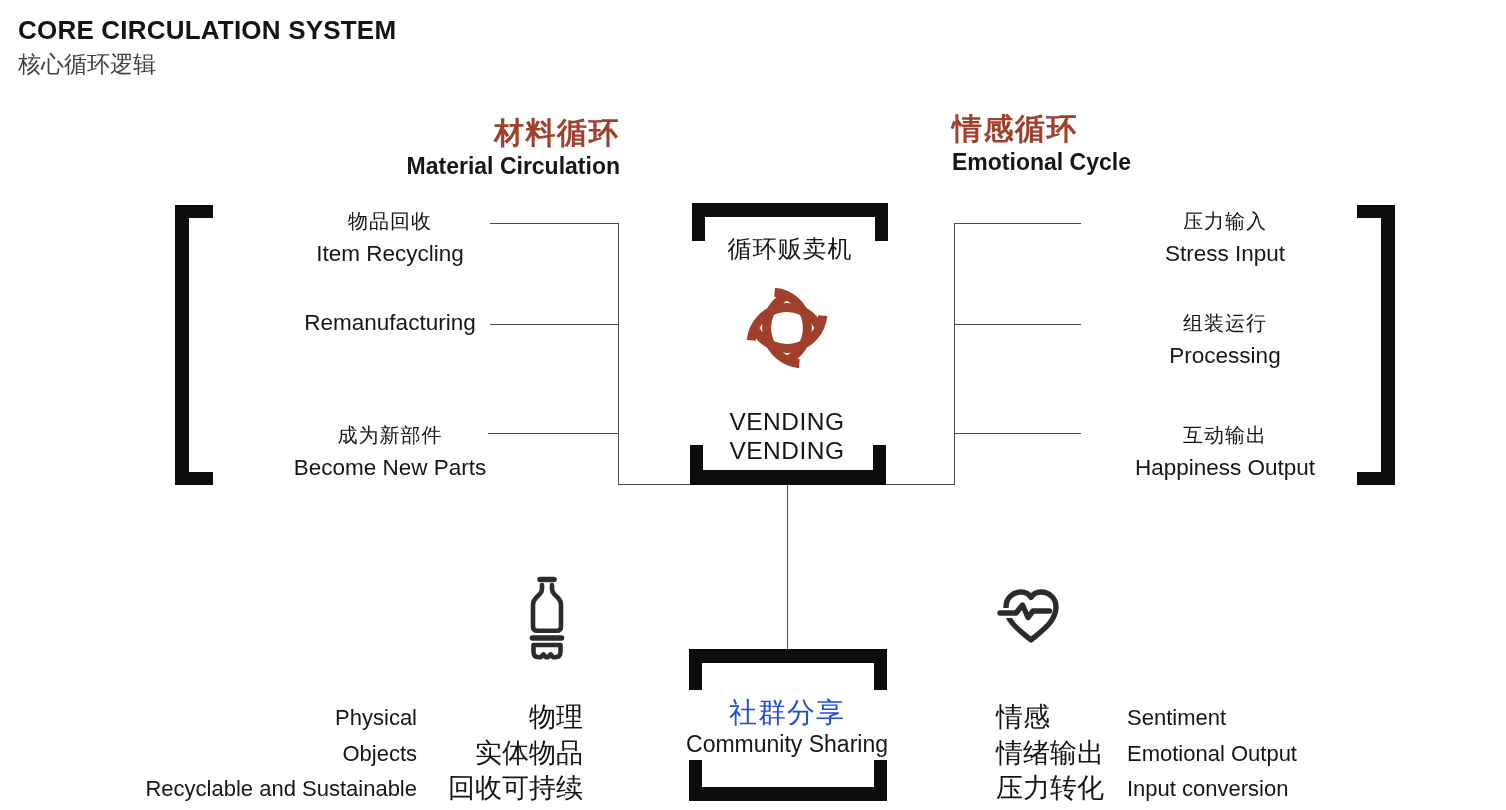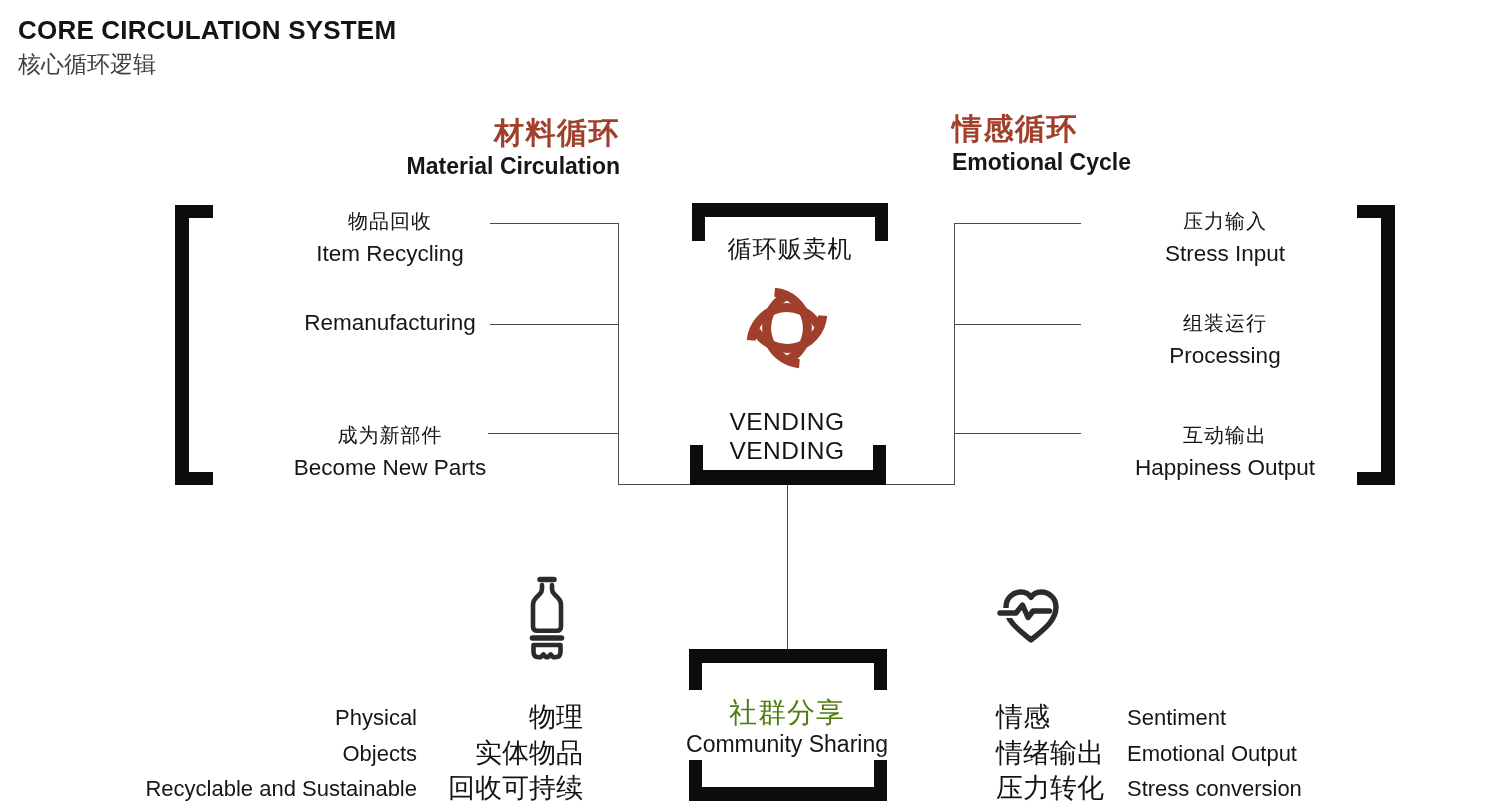--- a/index.html
+++ b/index.html
@@ -26,21 +26,21 @@
   .item{width:300px;text-align:center;}
   .item .zh{font-size:20px;font-weight:500;letter-spacing:1px;line-height:33px;color:#141414;}
   .item .en{font-size:22.5px;font-weight:400;line-height:31px;color:#161616;}
 
   
   .vend-label{left:690px;top:233px;width:200px;text-align:center;font-size:24px;font-weight:500;letter-spacing:1px;color:#141414;}
   .vend-name{left:687px;top:407px;width:200px;text-align:center;font-size:24.5px;font-weight:500;line-height:29px;letter-spacing:.5px;color:#141414;}
 
   
   .community{left:637px;top:697px;width:300px;text-align:center;}
-  .community .zh{font-size:28px;font-weight:500;letter-spacing:1px;line-height:32px;color:#4d7c0f;}
+  .community .zh{font-size:28px;font-weight:500;letter-spacing:1px;line-height:32px;color:#1d4ed8;}
   .community .en{font-size:23px;line-height:30px;color:#161616;}
 
   
   .col{line-height:35.5px;white-space:nowrap;}
   .col.en{font-size:22px;color:#161616;}
   .col.zh{font-size:27px;font-weight:500;color:#141414;}
   .ta-r{text-align:right;}
 </style>
 </head>
 <body>
@@ -152,16 +152,16 @@
   </div>
 
   <div class="abs col zh" style="left:996px;top:700px;">
     <div>情感</div>
     <div>情绪输出</div>
     <div>压力转化</div>
   </div>
   <div class="abs col en" style="left:1127px;top:700px;">
     <div>Sentiment</div>
     <div>Emotional Output</div>
-    <div>Stress conversion</div>
+    <div>Input conversion</div>
   </div>
 
 </div>
 
 </body></html>

